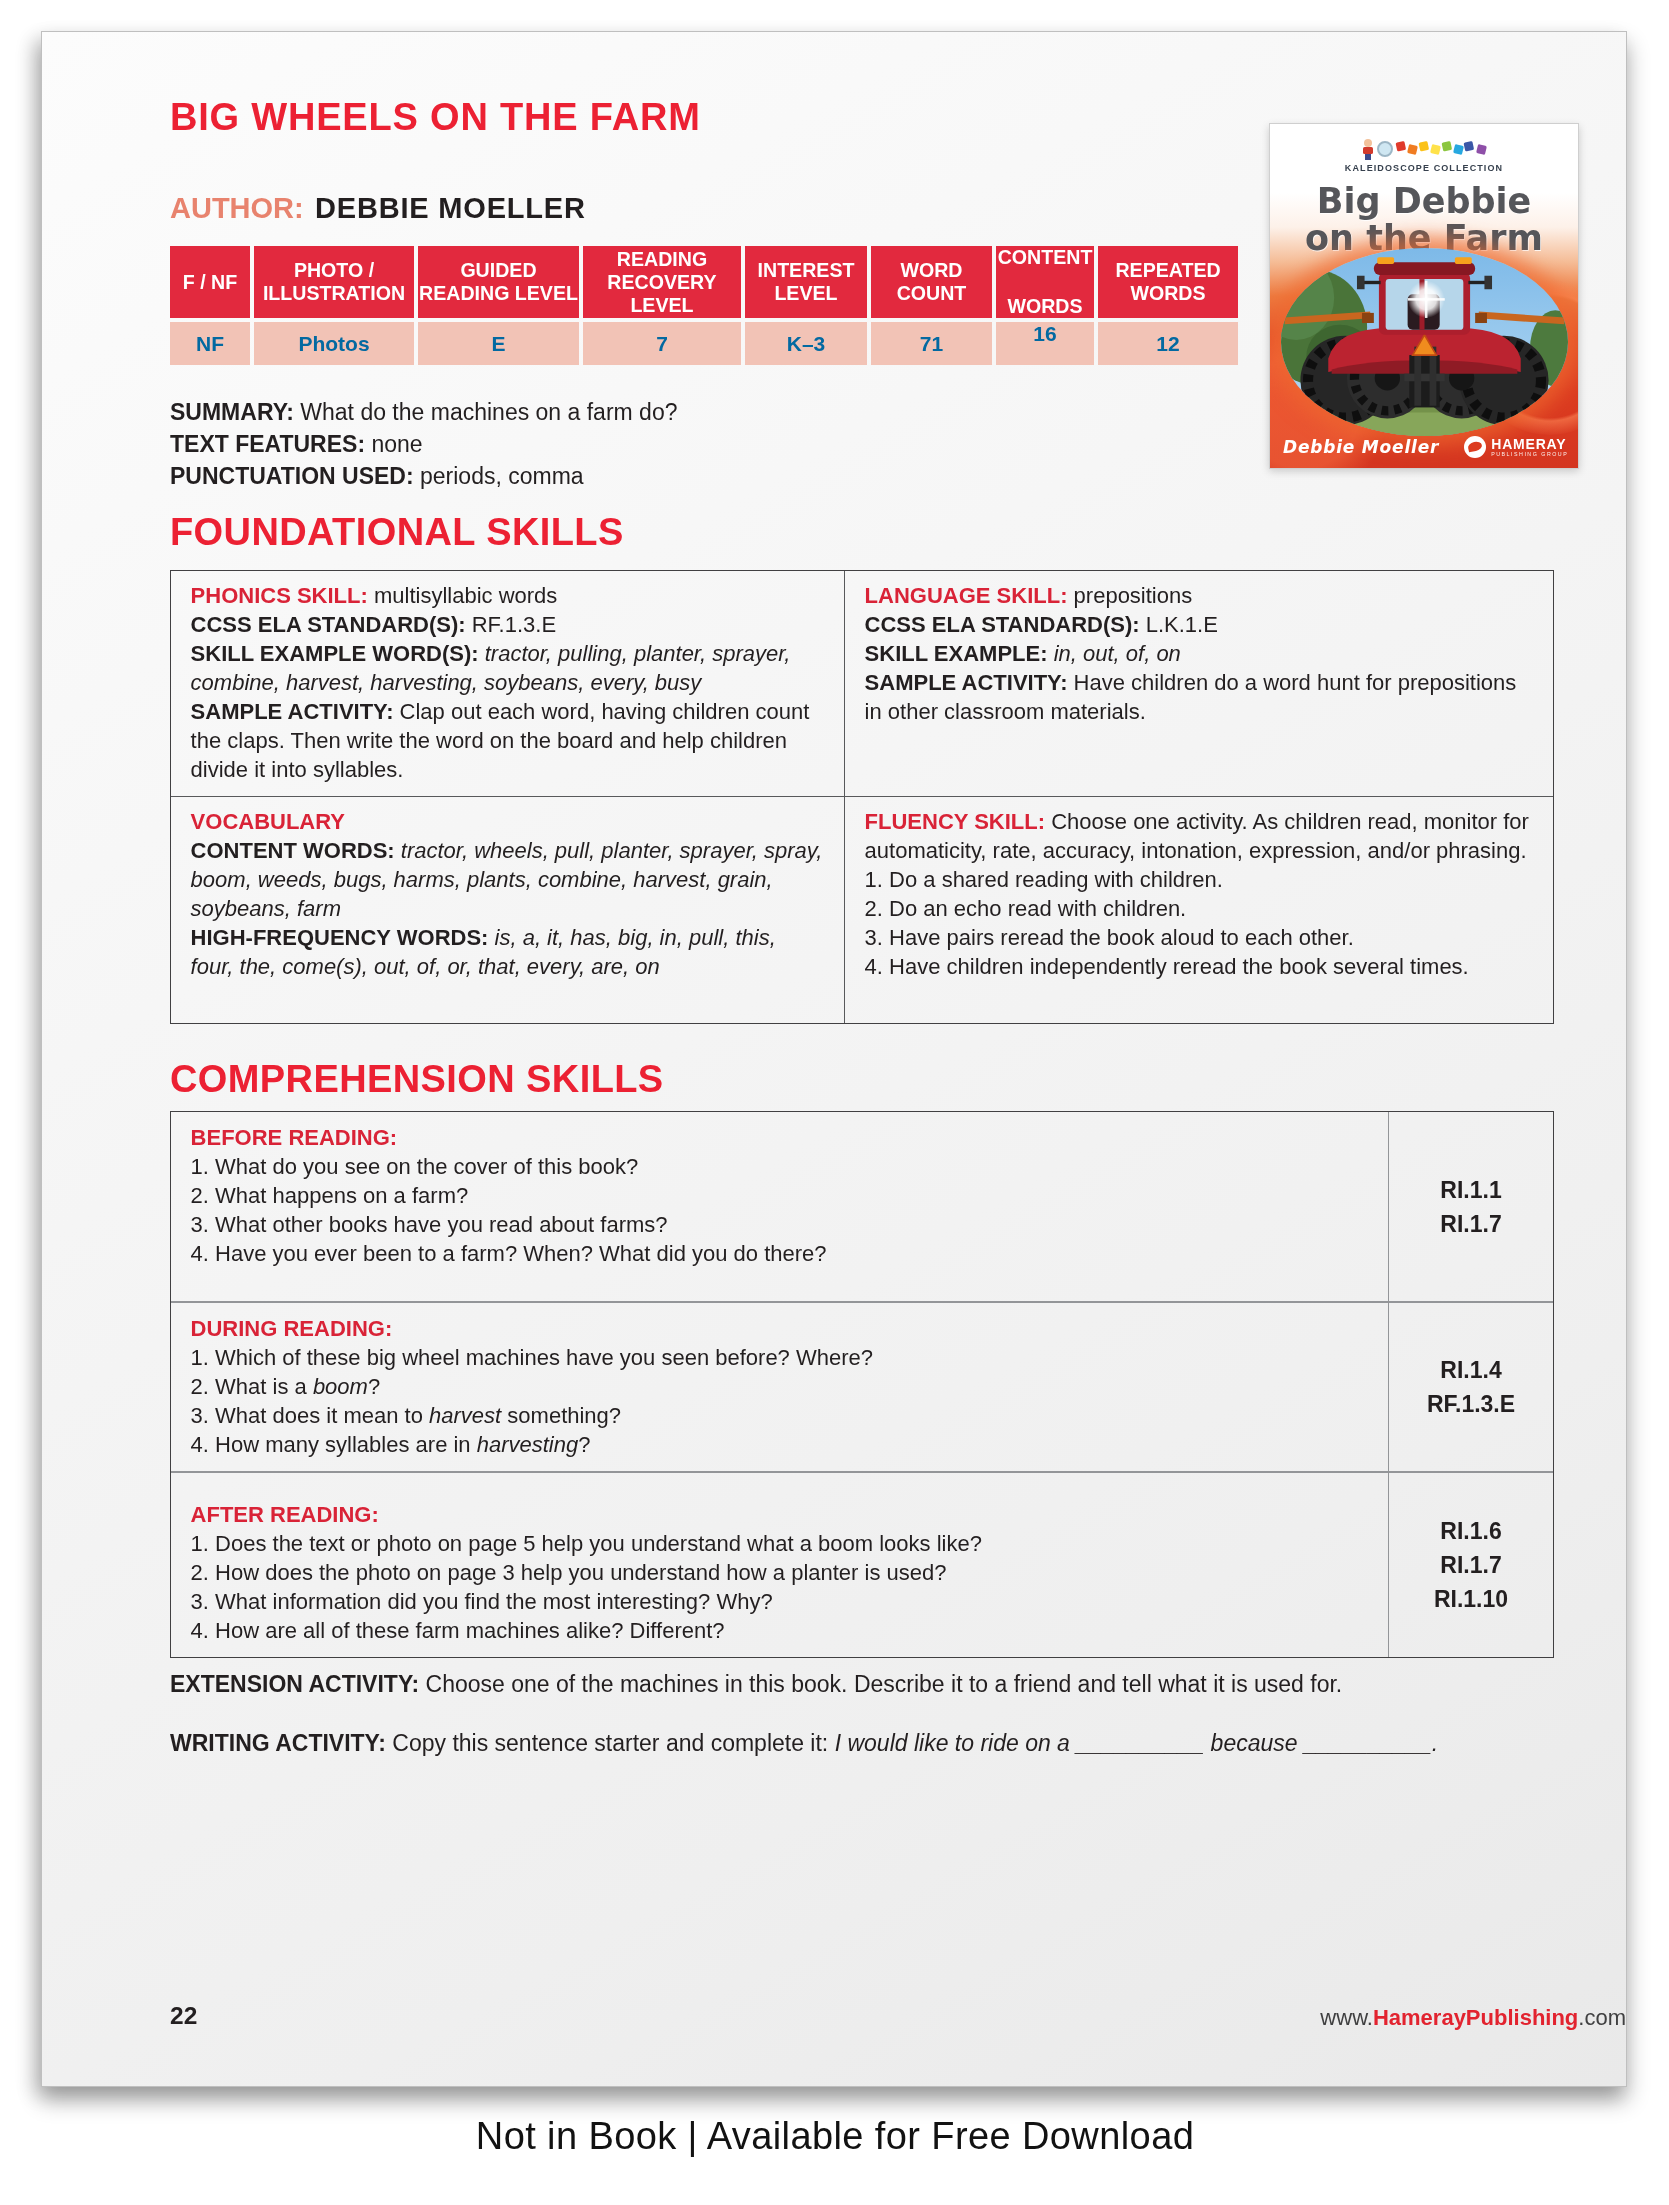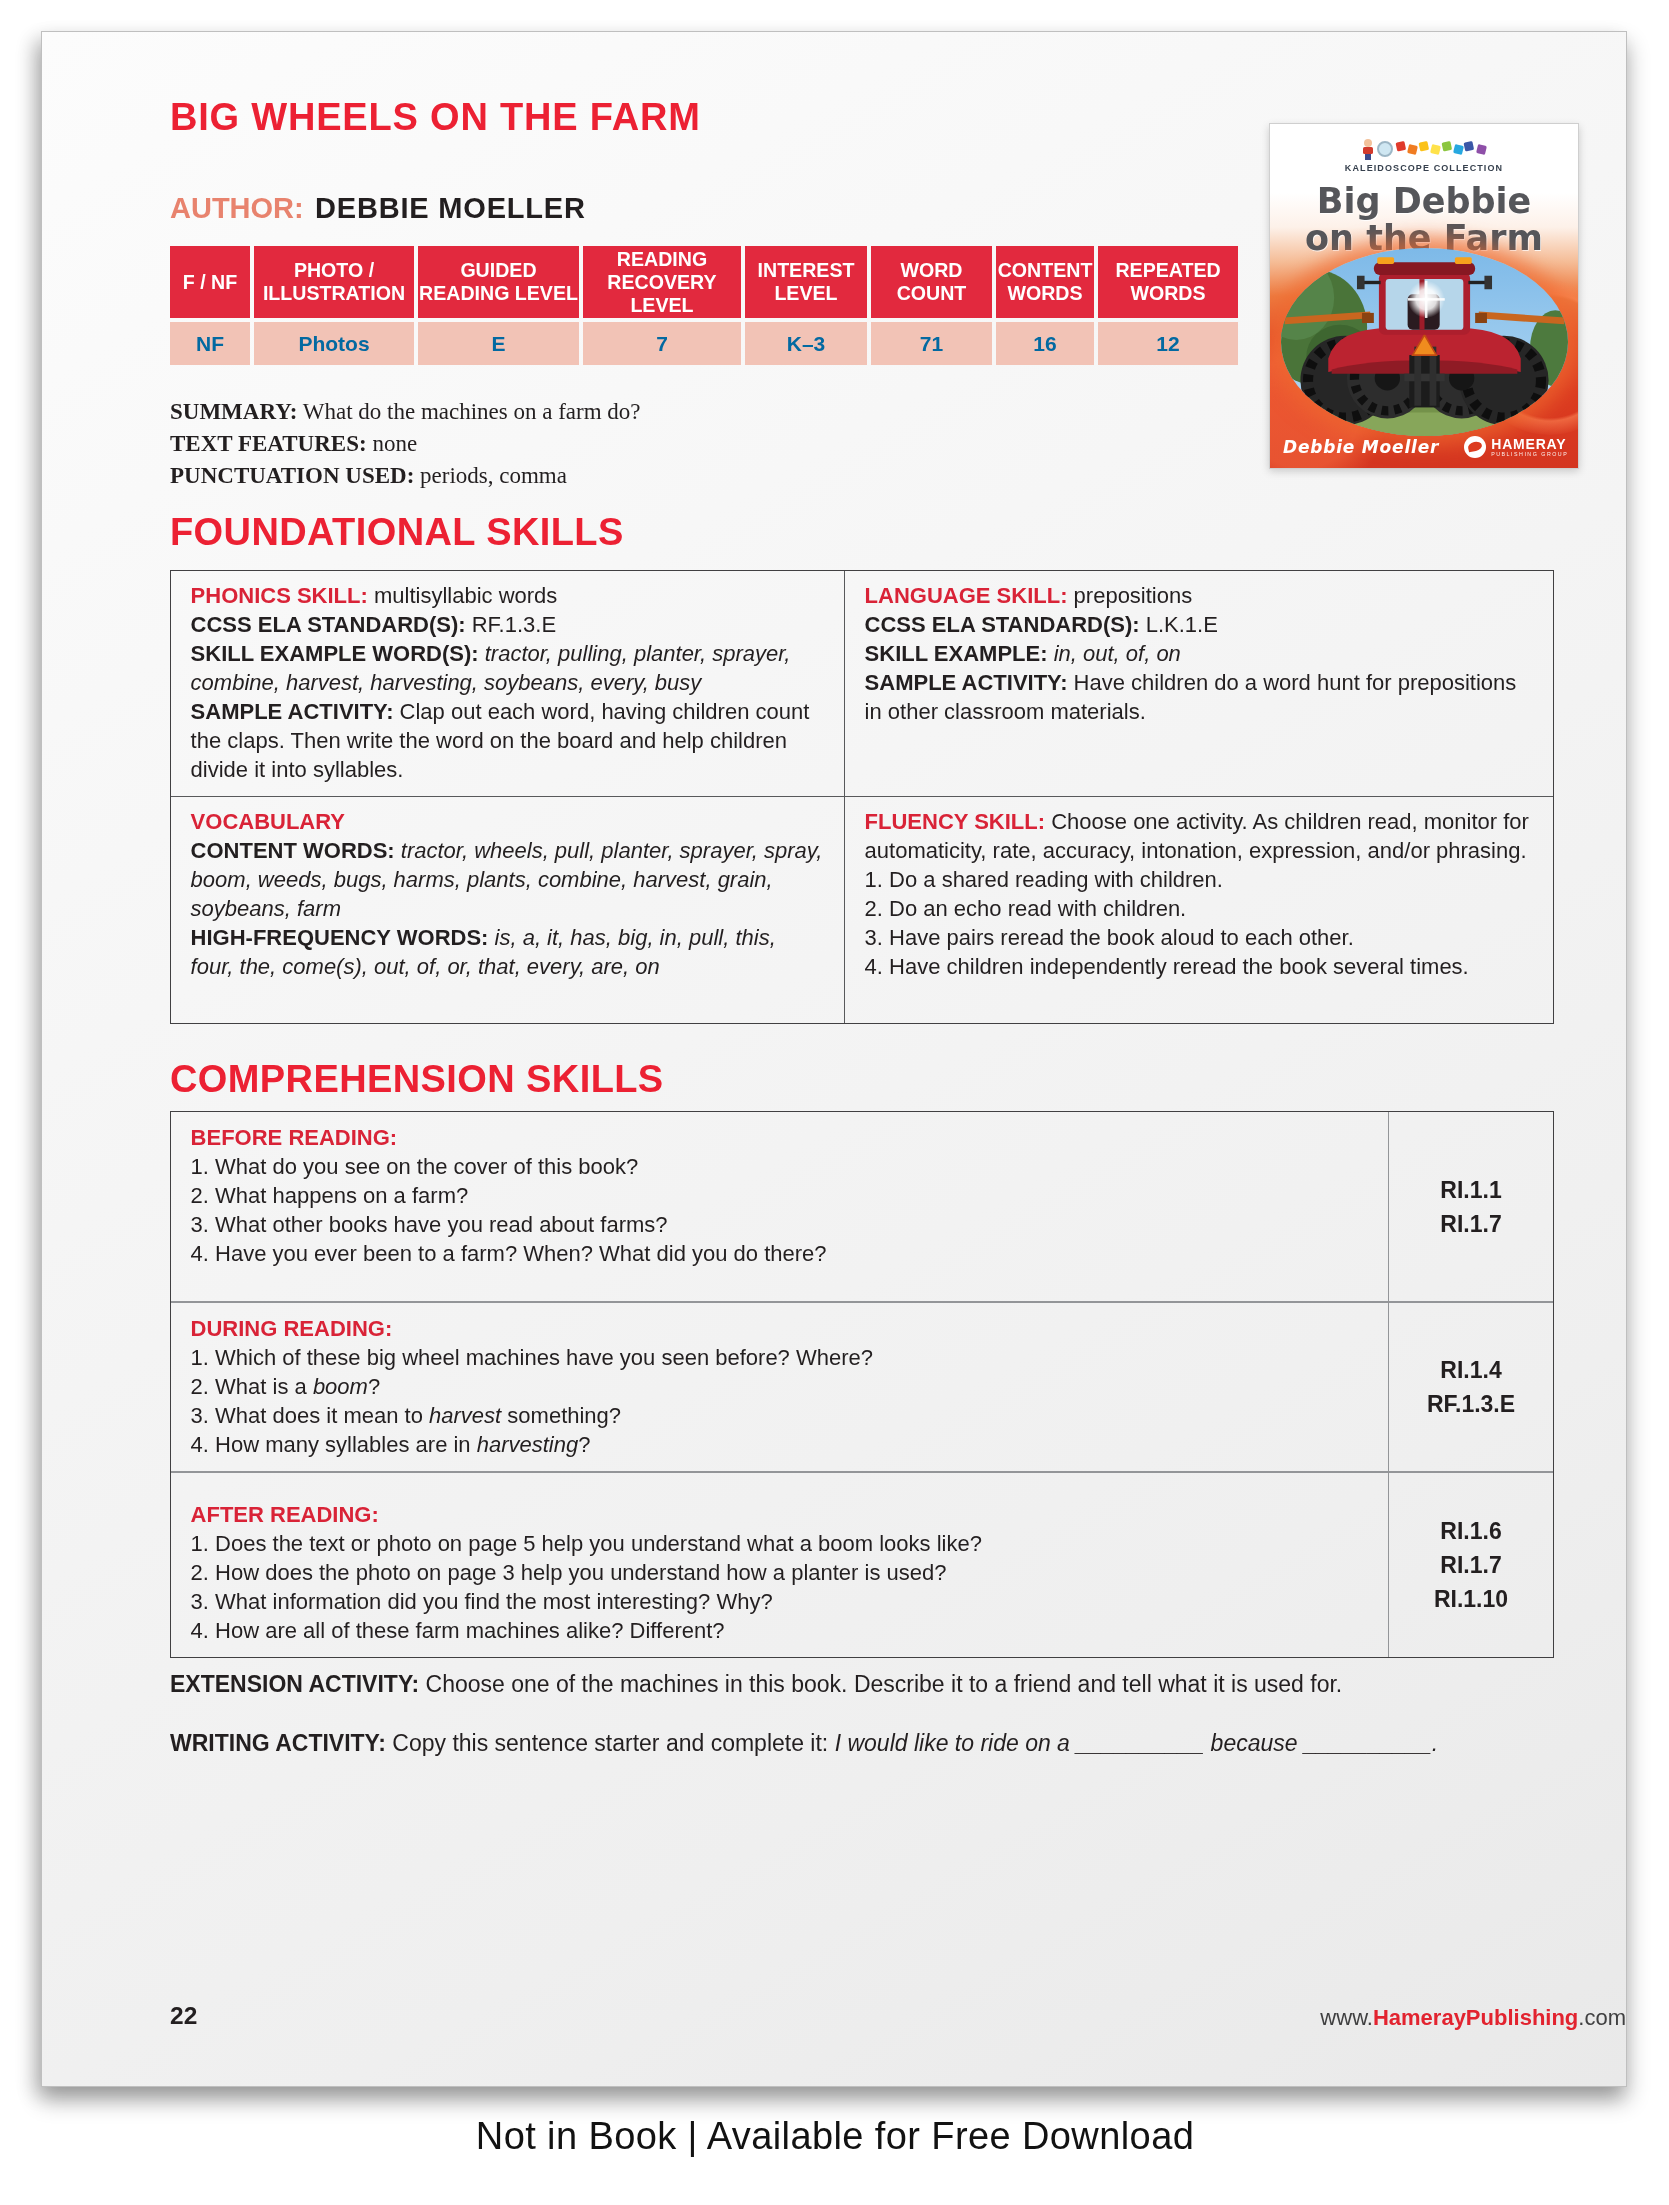--- a/index.html
+++ b/index.html
@@ -27,24 +27,24 @@
   
   .itable { position:absolute; left:128px; top:214px; width:1068px; }
   .itable .row { display:flex; gap:4.1px; }
   .itable .hrow .cell { background:#e2293e; color:#fff; height:72px; font-size:19.6px; font-weight:700; line-height:23px; }
   .itable .drow { margin-top:4.1px; }
   .itable .drow .cell { background:#f2c3b6; color:#0369a1; height:43px; font-size:21px; font-weight:700; }
   .itable .cell { display:flex; flex-direction:column; align-items:center; justify-content:center; text-align:center; }
   .itable .cell:nth-child(1){width:80px;} .itable .cell:nth-child(2){width:160px;}
   .itable .cell:nth-child(3){width:161px;} .itable .cell:nth-child(4){width:158px;}
   .itable .cell:nth-child(5){width:122px;} .itable .cell:nth-child(6){width:121px;}
-  .itable .cell:nth-child(7){width:98px;} .itable .cell:nth-child(8){width:140px;}
-
-  
-  .summary { position:absolute; left:128px; top:364px; font-size:23px; line-height:32px;font-family:Liberation Serif, serif; }
+  .itable .cell:nth-child(7){width:98px;justify-content:space-between;} .itable .cell:nth-child(8){width:140px;}
+
+  
+  .summary { position:absolute; left:128px; top:364px; font-size:23px; line-height:32px; }
   .blabel { font-weight:700; }
   .rlabel { font-weight:700; color:#d92337; }
 
   
   .section-heading { position:absolute; left:128px; font-size:38px; font-weight:800; color:#ec2133; letter-spacing:0.4px; }
   .fs-heading { top:479px; }
   .cs-heading { top:1026px; }
 
   
   .fbox {

